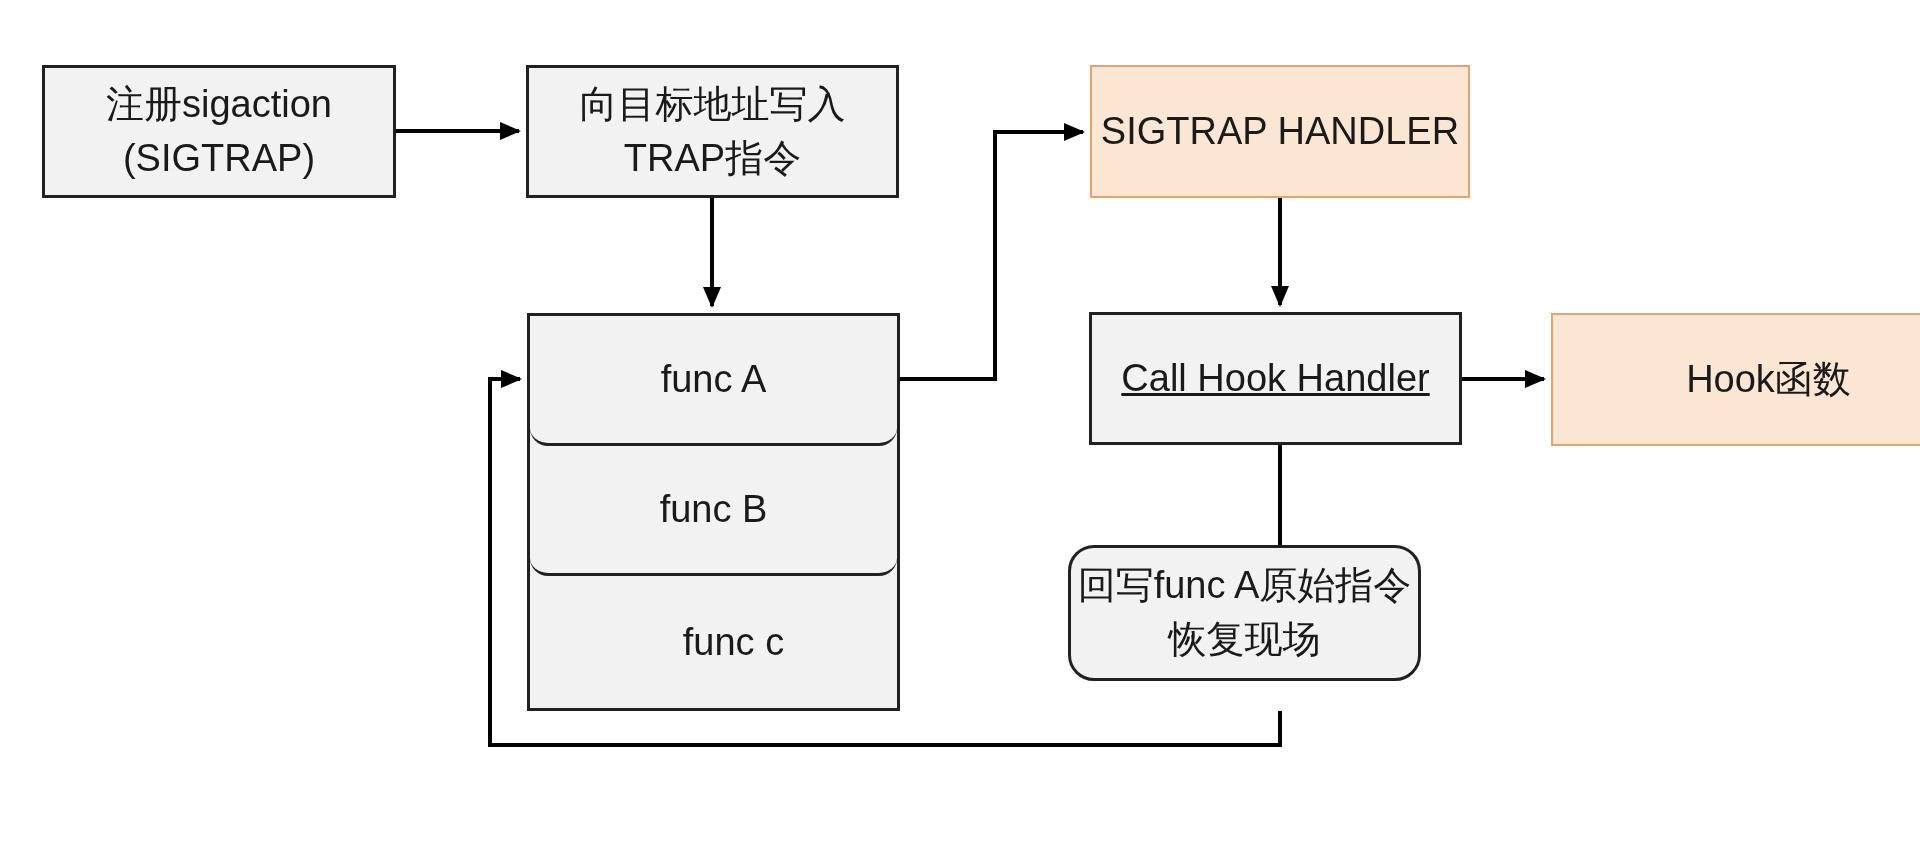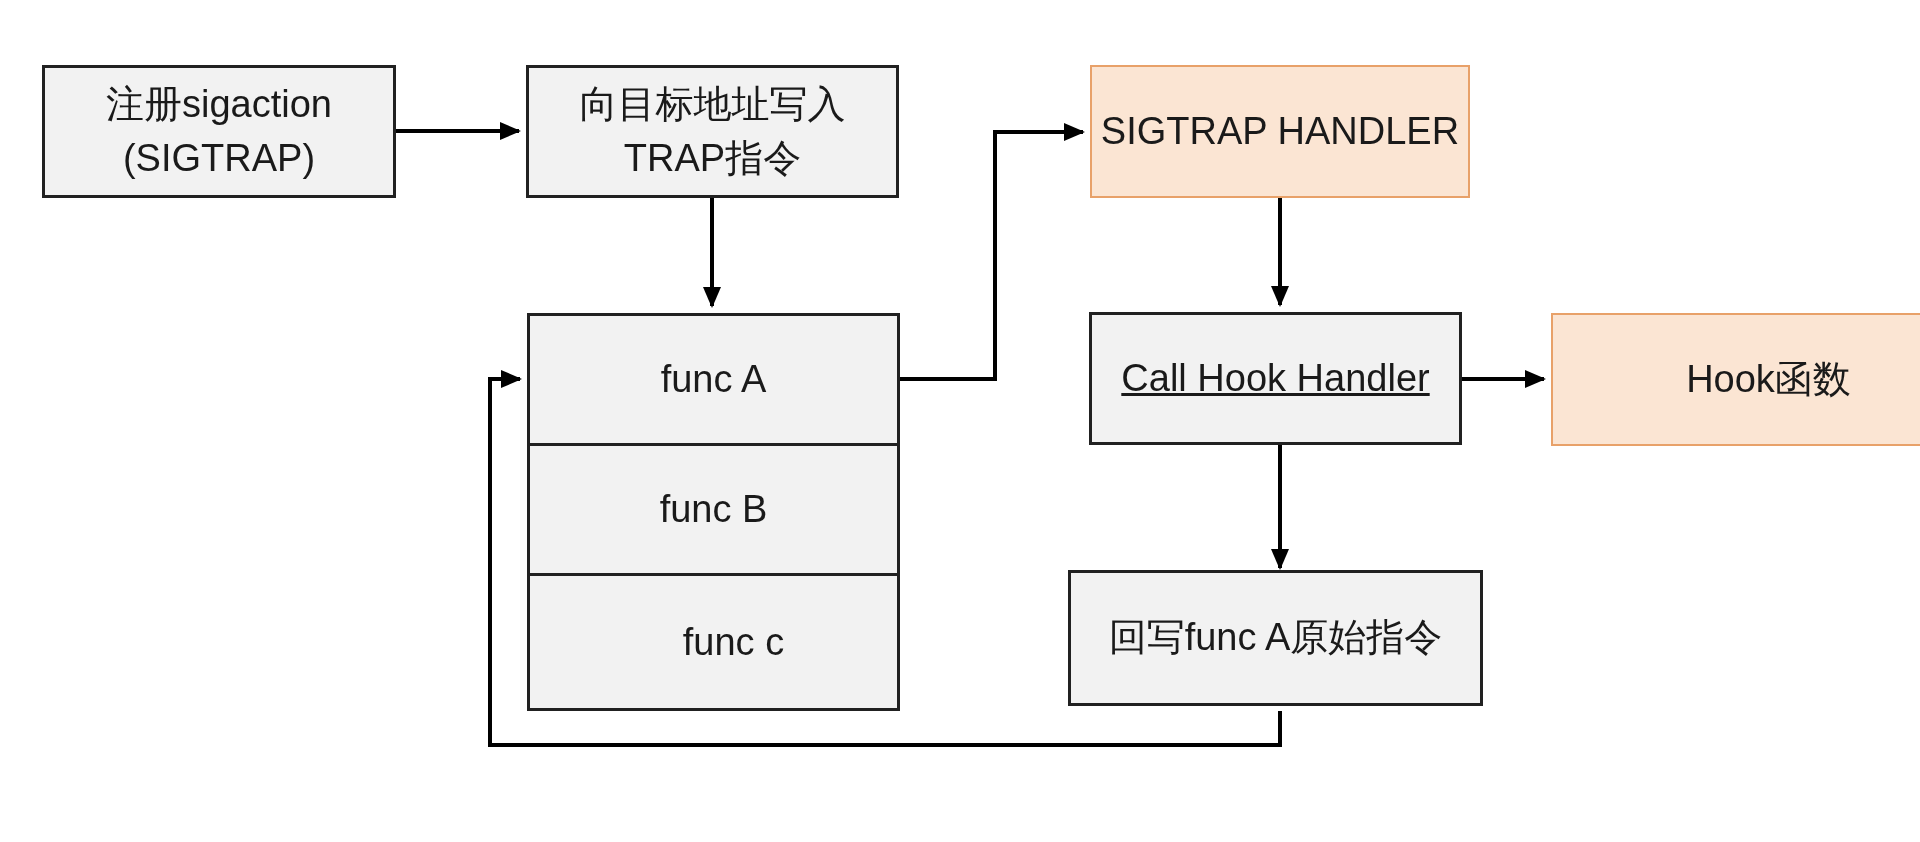--- a/index.html
+++ b/index.html
@@ -46,21 +46,21 @@
     background: var(--gray-fill);
     border: 3px solid var(--gray-border);
   }
   .stack .srow {
     display: flex;
     align-items: center;
     justify-content: center;
     font-size: 38px;
     text-align: center;
   }
-  .stack .srow.divided { border-bottom: 3px solid var(--gray-border); }
+  .stack .srow.divided { border-bottom: 3px solid var(--gray-border); border-radius: 18px; }
   .arrow-layer {
     position: absolute;
     left: 0; top: 0;
     width: 1920px; height: 842px;
     pointer-events: none;
   }
   .edge {
     fill: none;
     stroke: var(--arrow);
     stroke-width: 4;
@@ -114,17 +114,18 @@
   </div>
 
   <div class="node" style="left:1089px; top:312px; width:373px; height:133px;text-decoration:underline;">
     <span>Call Hook Handler</span>
   </div>
 
   <div class="node orange" style="left:1551px; top:313px; width:392px; height:133px;padding-left:43px;">
     <span>Hook函数</span>
   </div>
 
-  <div class="node" style="left:1068px; top:570px; width:415px; height:136px;">
+  <div class="node" style="left:1068px; top:545px; width:353px; height:136px;border-radius:26px;">
     <span>回写func A原始指令</span>
+    <span>恢复现场</span>
   </div>
 
 </div>
 
 </body></html>

